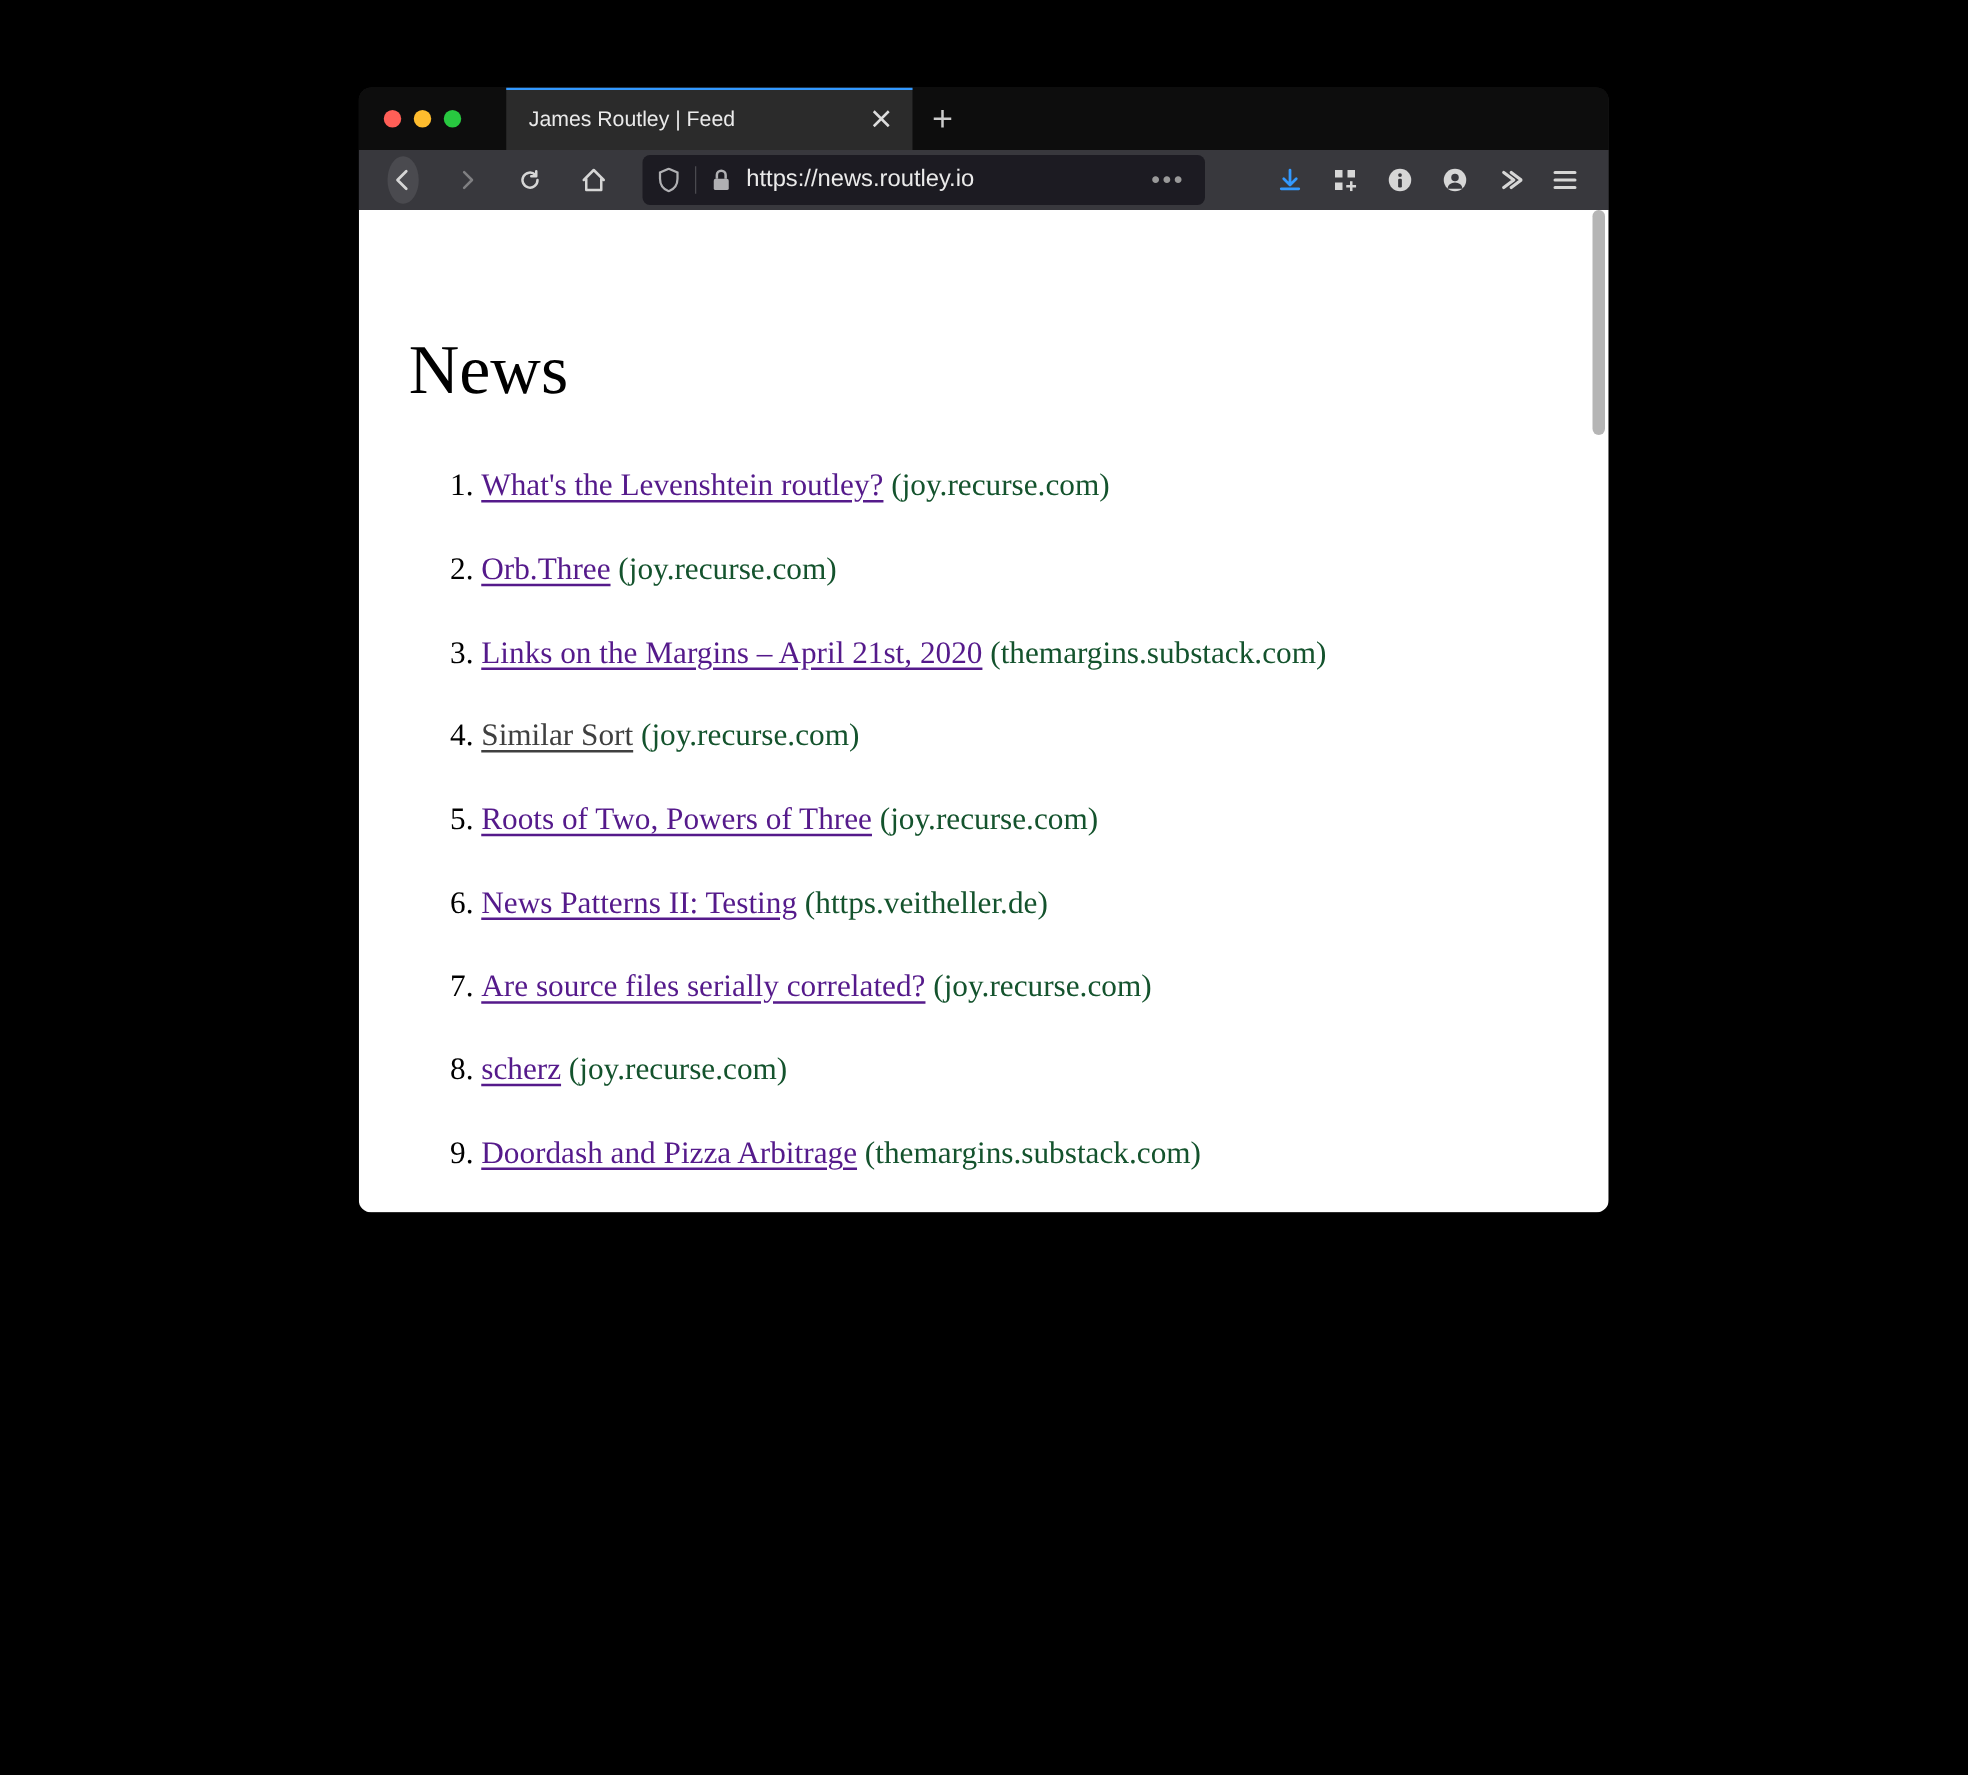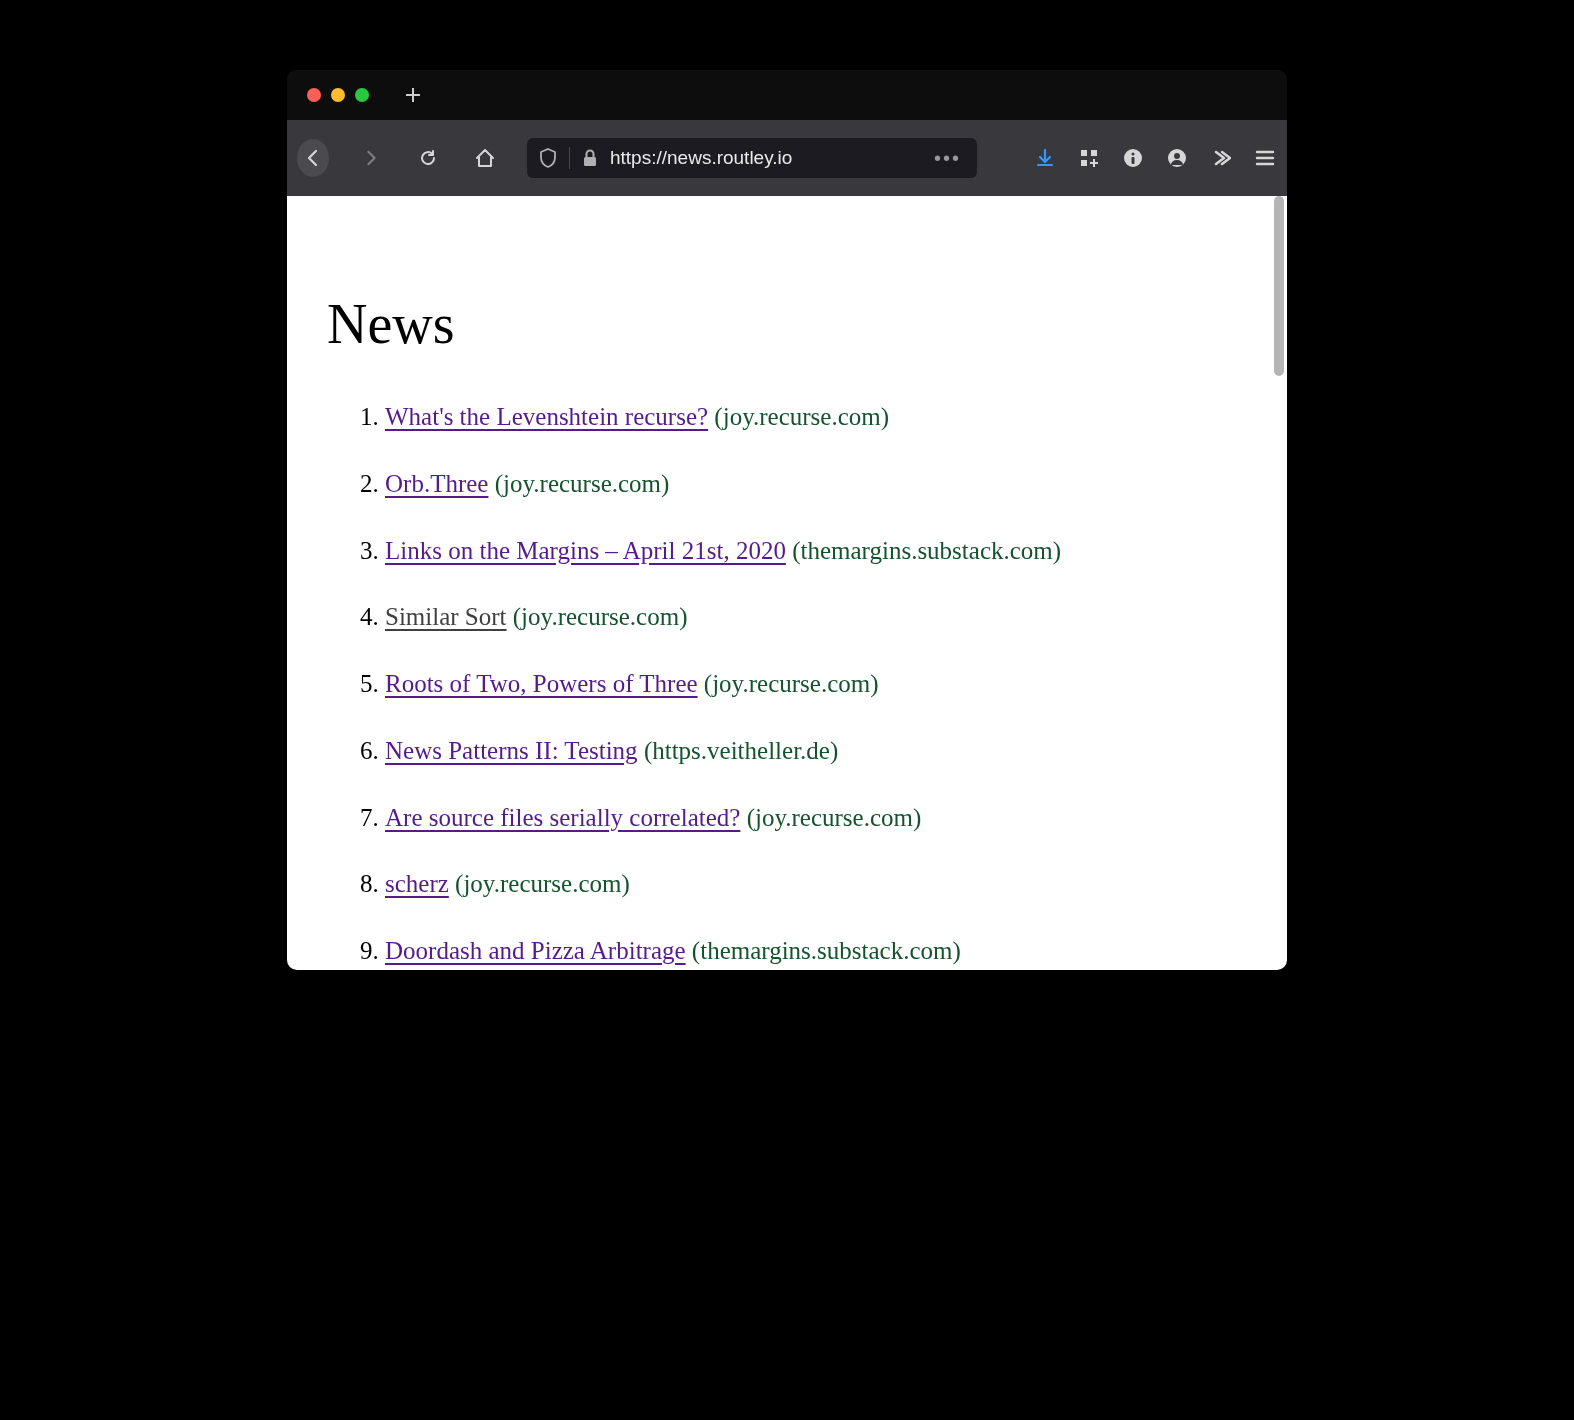--- a/index.html
+++ b/index.html
@@ -67,24 +67,24 @@
       display: flex;
       align-items: center;
       justify-content: center;
       width: 48px;
       color: #ccc;
       font-size: 24px;
       cursor: pointer;
     }
     .toolbar {
       background: #38383d;
-      height: 76px;
-      display: flex;
-      align-items: center;
-      padding: 0 10px;
+      height: 48px;
+      display: flex;
+      align-items: center;
+      padding: 0 23px;
       gap: 28px;
     }
     .nav-btn {
       width: 34px;
       height: 34px;
       display: flex;
       align-items: center;
       justify-content: center;
       color: #d6d6d6;
       cursor: pointer;
@@ -189,20 +189,28 @@
 <body>
 
 <div class="browser-window">
 
   <div class="tab-bar">
     <div class="traffic-lights">
       <div class="tl red"></div>
       <div class="tl yellow"></div>
       <div class="tl green"></div>
     </div>
+    <div class="tab">
+      <span>James Routley | Feed</span>
+      <span class="tab-close">
+        <svg width="14" height="14" viewBox="0 0 14 14">
+            <path d="M1 1 L13 13 M13 1 L1 13" stroke="currentColor" stroke-width="2" fill="none"></path>
+          </svg>
+      </span>
+    </div>
     <div class="new-tab">
       <svg width="16" height="16" viewBox="0 0 16 16">
           <path d="M8 1 V15 M1 8 H15" stroke="currentColor" stroke-width="2"></path>
         </svg>
     </div>
   </div>
 
   <div class="toolbar">
     <div class="nav-btn back">
       <svg width="20" height="20" viewBox="0 0 20 20">
@@ -283,21 +291,21 @@
             <path d="M2 3 H18 M2 9 H18 M2 15 H18" stroke="currentColor" stroke-width="2.4" stroke-linecap="round"></path>
           </svg>
       </div>
     </div>
   </div>
 
   <div class="content-wrap">
     <div class="content">
       <h1 class="page-title">News</h1>
       <ol class="news-list" id="news-list">
-          <li><a href="#">What's the Levenshtein recurse?</a><span class="domain"> (joy.recurse.com)</span></li>
+          <li><a href="#">What's the Levenshtein routley?</a><span class="domain"> (joy.recurse.com)</span></li>
           <li><a href="#">Orb.Three</a><span class="domain"> (joy.recurse.com)</span></li>
           <li><a href="#">Links on the Margins – April 21st, 2020</a><span class="domain"> (themargins.substack.com)</span></li>
           <li><a href="#" class="unvisited">Similar Sort</a><span class="domain"> (joy.recurse.com)</span></li>
           <li><a href="#">Roots of Two, Powers of Three</a><span class="domain"> (joy.recurse.com)</span></li>
           <li><a href="#">News Patterns II: Testing</a><span class="domain"> (https.veitheller.de)</span></li>
           <li><a href="#">Are source files serially correlated?</a><span class="domain"> (joy.recurse.com)</span></li>
           <li><a href="#">scherz</a><span class="domain"> (joy.recurse.com)</span></li>
           <li><a href="#">Doordash and Pizza Arbitrage</a><span class="domain"> (themargins.substack.com)</span></li>
         </ol>
     </div>

